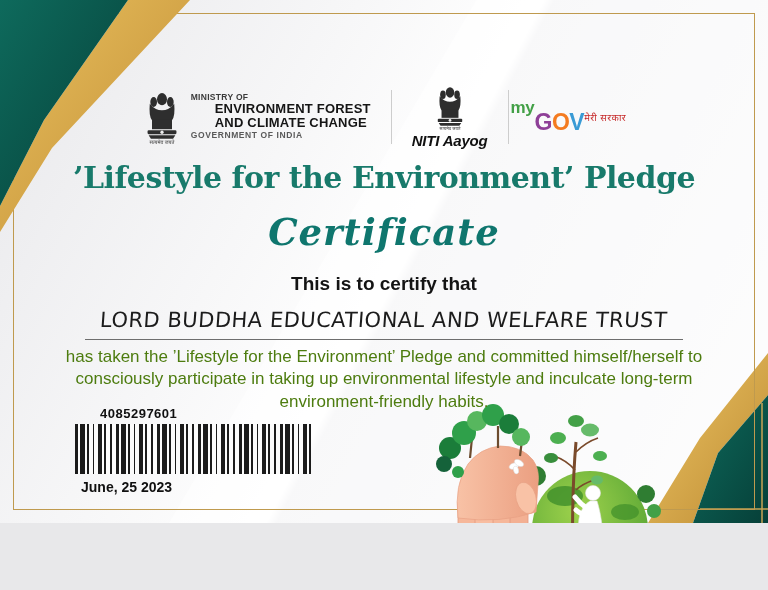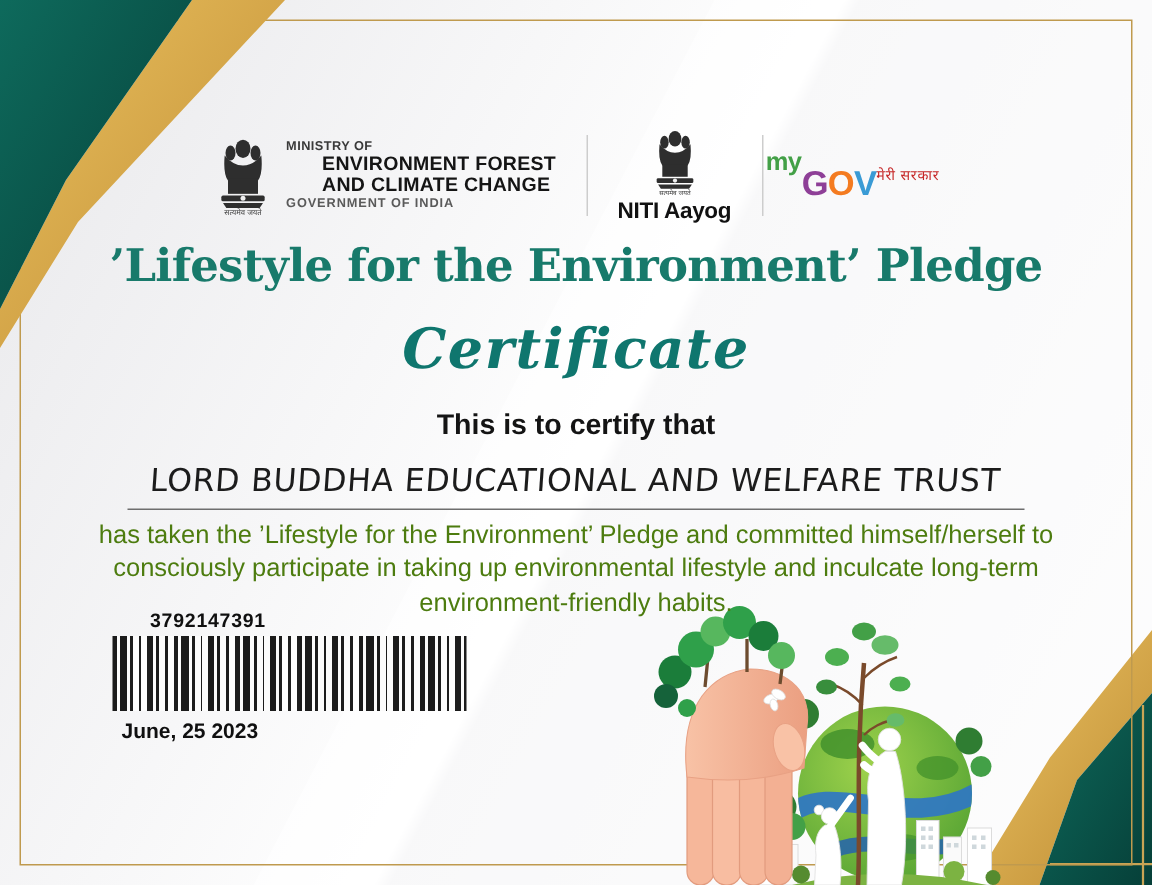--- a/index.html
+++ b/index.html
@@ -1,19 +1,19 @@
 <!DOCTYPE html>
 <html><head>
 <meta charset="utf-8">
 <style>
   * { margin:0; padding:0; box-sizing:border-box; }
   html,body { background:#e8e8ea; }
   body { font-family:"Liberation Sans", sans-serif; }
   .cert {
-    position:relative; width:768px; height:590px; margin:0 auto;
+    position:relative; width:768px; height:523px; margin:0 auto;
     background:#f3f3f4; overflow:hidden;
   }
   .sheen {
     position:absolute; inset:0; z-index:0; pointer-events:none;
     background:
       linear-gradient(118deg, rgba(231,231,234,.9) 0%, rgba(247,247,248,.95) 34%, rgba(255,255,255,.98) 52%, rgba(241,241,243,.9) 53%, rgba(251,251,252,.95) 100%);
   }
   .sheen2 {
     position:absolute; inset:0; z-index:0; pointer-events:none;
     background:rgba(255,255,255,.5);
@@ -34,21 +34,21 @@
     position:absolute; top:84px; left:0; right:0;
     display:flex; justify-content:center; align-items:center; gap:20px;
   }
   .ministry { display:flex; align-items:center; gap:9px; }
   .m-text { line-height:1.05; }
   .m-l1 { font-size:8.5px; font-weight:600; color:#3a3a3a; letter-spacing:.3px; }
   .m-l2, .m-l3 { font-size:13px; font-weight:800; color:#151515; letter-spacing:.2px;padding-left:24px; }
   .m-l4 { font-size:8.5px; font-weight:600; color:#5a5a5a; letter-spacing:.6px; margin-top:1px; }
   .vdiv { width:1px; height:54px; background:#cdcdcd; }
   .niti { display:flex; flex-direction:column; align-items:center; }
-  .niti-label { font-size:15px; font-weight:800; color:#111; margin-top:1px; letter-spacing:-.2px; }
+  .niti-label { font-size:15px; font-weight:800; color:#111; margin-top:1px; letter-spacing:-.2px;font-style:italic; }
   .mygov { display:flex; flex-direction:row; align-items:center; line-height:1; }
   .mg-rows { position:relative; }
   .mg-my { display:block; font-size:17px; font-weight:800; color:#43a047; margin-left:-18px; letter-spacing:-.5px; }
   .mg-gov { display:block; font-size:23px; font-weight:800; margin-top:-5px; margin-left:6px; letter-spacing:-.5px; }
   .mg-g { color:#8e3f97; } .mg-o { color:#f47b20; } .mg-v { color:#3a9bd5; }
   .mg-tag { font-size:9.5px; font-weight:400; color:#c62828; margin-top:3px; letter-spacing:.5px; }
 
   .title {
     position:absolute; top:160px; left:0; right:0; text-align:center;
     font-family:"DejaVu Serif", serif; font-weight:700; font-size:30px;
@@ -317,17 +317,17 @@
     <div class="title">’Lifestyle for the Environment’ Pledge</div>
     <div class="script">Certificate</div>
     <div class="certify">This is to certify that</div>
 
     <div class="name-wrap">
       <span class="name">LORD BUDDHA EDUCATIONAL AND WELFARE TRUST</span>
     </div>
 
     <div class="body-text">has taken the ’Lifestyle for the Environment’ Pledge and committed himself/herself to consciously participate in taking up environmental lifestyle and inculcate long-term environment-friendly habits.</div>
 
-    <div class="pledge-number">3792147391</div>
+    <div class="pledge-number">4085297601</div>
     <div class="barcode"></div>
     <div class="issue-date">June, 25 2023</div>
   </div>
 </div>
 
 </body></html>

